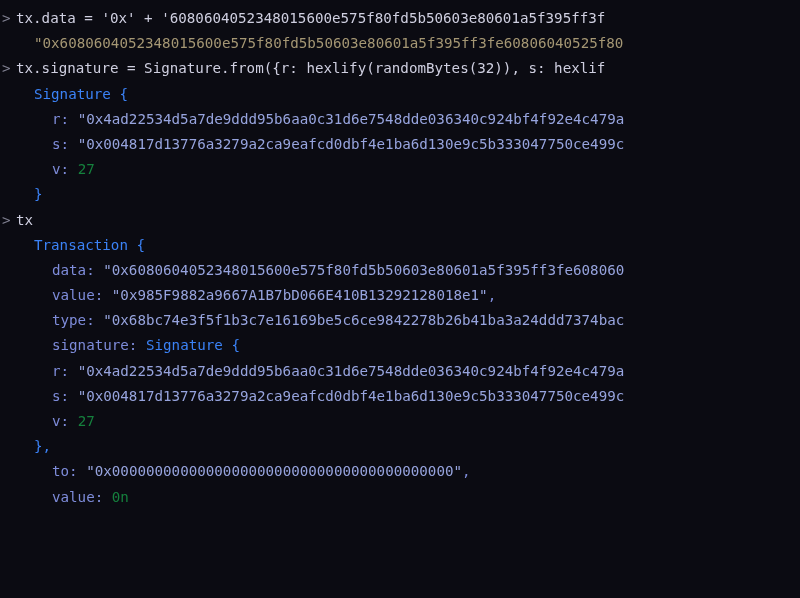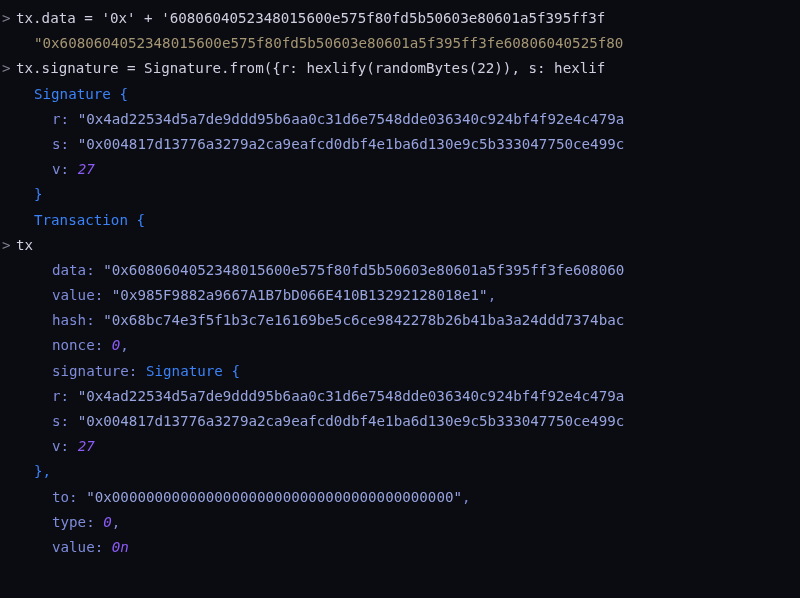--- a/index.html
+++ b/index.html
@@ -36,37 +36,37 @@
     padding-left: 2px;
     box-sizing: content-box;
   }
   .i1 { padding-left: 18px; }
   .i2 { padding-left: 36px; }
   .input  { color: #cfcfe0; }
   .string { color: #a59774; }
   .cls    { color: #3b82f6; }
   .key    { color: #7e8cda; }
   .val    { color: #97a4de; }
-  .num    { color: #8b5cf6; font-style: italic; }
+  .num    { color: #15803d; }
 </style>
 </head>
 <body>
 
 <div class="terminal">
 
   <div class="line">
     <span class="prompt">&gt;</span><span class="input">tx.data = '0x' + '6080604052348015600e575f80fd5b50603e80601a5f395ff3f</span>
   </div>
 
   <div class="line">
     <span class="gutter"></span><span class="string i1">"0x6080604052348015600e575f80fd5b50603e80601a5f395ff3fe60806040525f80</span>
   </div>
 
   <div class="line">
-    <span class="prompt">&gt;</span><span class="input">tx.signature = Signature.from({r: hexlify(randomBytes(22)), s: hexlif</span>
+    <span class="prompt">&gt;</span><span class="input">tx.signature = Signature.from({r: hexlify(randomBytes(32)), s: hexlif</span>
   </div>
 
   <div class="line">
     <span class="gutter"></span><span class="cls i1">Signature {</span>
   </div>
 
   <div class="line">
     <span class="gutter"></span><span class="i2"><span class="key">r: </span><span class="val">"0x4ad22534d5a7de9ddd95b6aa0c31d6e7548dde036340c924bf4f92e4c479a</span></span>
   </div>
 
@@ -76,44 +76,41 @@
 
   <div class="line">
     <span class="gutter"></span><span class="i2"><span class="key">v: </span><span class="num">27</span></span>
   </div>
 
   <div class="line">
     <span class="gutter"></span><span class="cls i1">}</span>
   </div>
 
   <div class="line">
-    <span class="gutter"></span><span class="cls i1">Transaction {</span>
+    <span class="prompt">&gt;</span><span class="input">tx</span>
   </div>
 
   <div class="line">
-    <span class="prompt">&gt;</span><span class="input">tx</span>
+    <span class="gutter"></span><span class="cls i1">Transaction {</span>
   </div>
 
 
   <div class="line">
     <span class="gutter"></span><span class="i2"><span class="key">data: </span><span class="val">"0x6080604052348015600e575f80fd5b50603e80601a5f395ff3fe608060</span></span>
   </div>
 
   <div class="line">
     <span class="gutter"></span><span class="i2"><span class="key">value: </span><span class="val">"0x985F9882a9667A1B7bD066E410B13292128018e1"</span><span class="key">,</span></span>
   </div>
 
 
   <div class="line">
-    <span class="gutter"></span><span class="i2"><span class="key">hash: </span><span class="val">"0x68bc74e3f5f1b3c7e16169be5c6ce9842278b26b41ba3a24ddd7374bac</span></span>
+    <span class="gutter"></span><span class="i2"><span class="key">type: </span><span class="val">"0x68bc74e3f5f1b3c7e16169be5c6ce9842278b26b41ba3a24ddd7374bac</span></span>
   </div>
 
-  <div class="line">
-    <span class="gutter"></span><span class="i2"><span class="key">nonce: </span><span class="num">0</span><span class="key">,</span></span>
-  </div>
 
   <div class="line">
     <span class="gutter"></span><span class="i2"><span class="key">signature: </span><span class="cls">Signature {</span></span>
   </div>
 
   <div class="line">
     <span class="gutter"></span><span class="i2"><span class="key">r: </span><span class="val">"0x4ad22534d5a7de9ddd95b6aa0c31d6e7548dde036340c924bf4f92e4c479a</span></span>
   </div>
   <div class="line">
     <span class="gutter"></span><span class="i2"><span class="key">s: </span><span class="val">"0x004817d13776a3279a2ca9eafcd0dbf4e1ba6d130e9c5b333047750ce499c</span></span>
@@ -123,21 +120,18 @@
   </div>
 
   <div class="line">
     <span class="gutter"></span><span class="cls i1">},</span>
   </div>
 
   <div class="line">
     <span class="gutter"></span><span class="i2"><span class="key">to: </span><span class="val">"0x0000000000000000000000000000000000000000"</span><span class="key">,</span></span>
   </div>
 
-  <div class="line">
-    <span class="gutter"></span><span class="i2"><span class="key">type: </span><span class="num">0</span><span class="key">,</span></span>
-  </div>
 
   <div class="line">
     <span class="gutter"></span><span class="i2"><span class="key">value: </span><span class="num">0n</span></span>
   </div>
 
 </div>
 
 </body></html>

